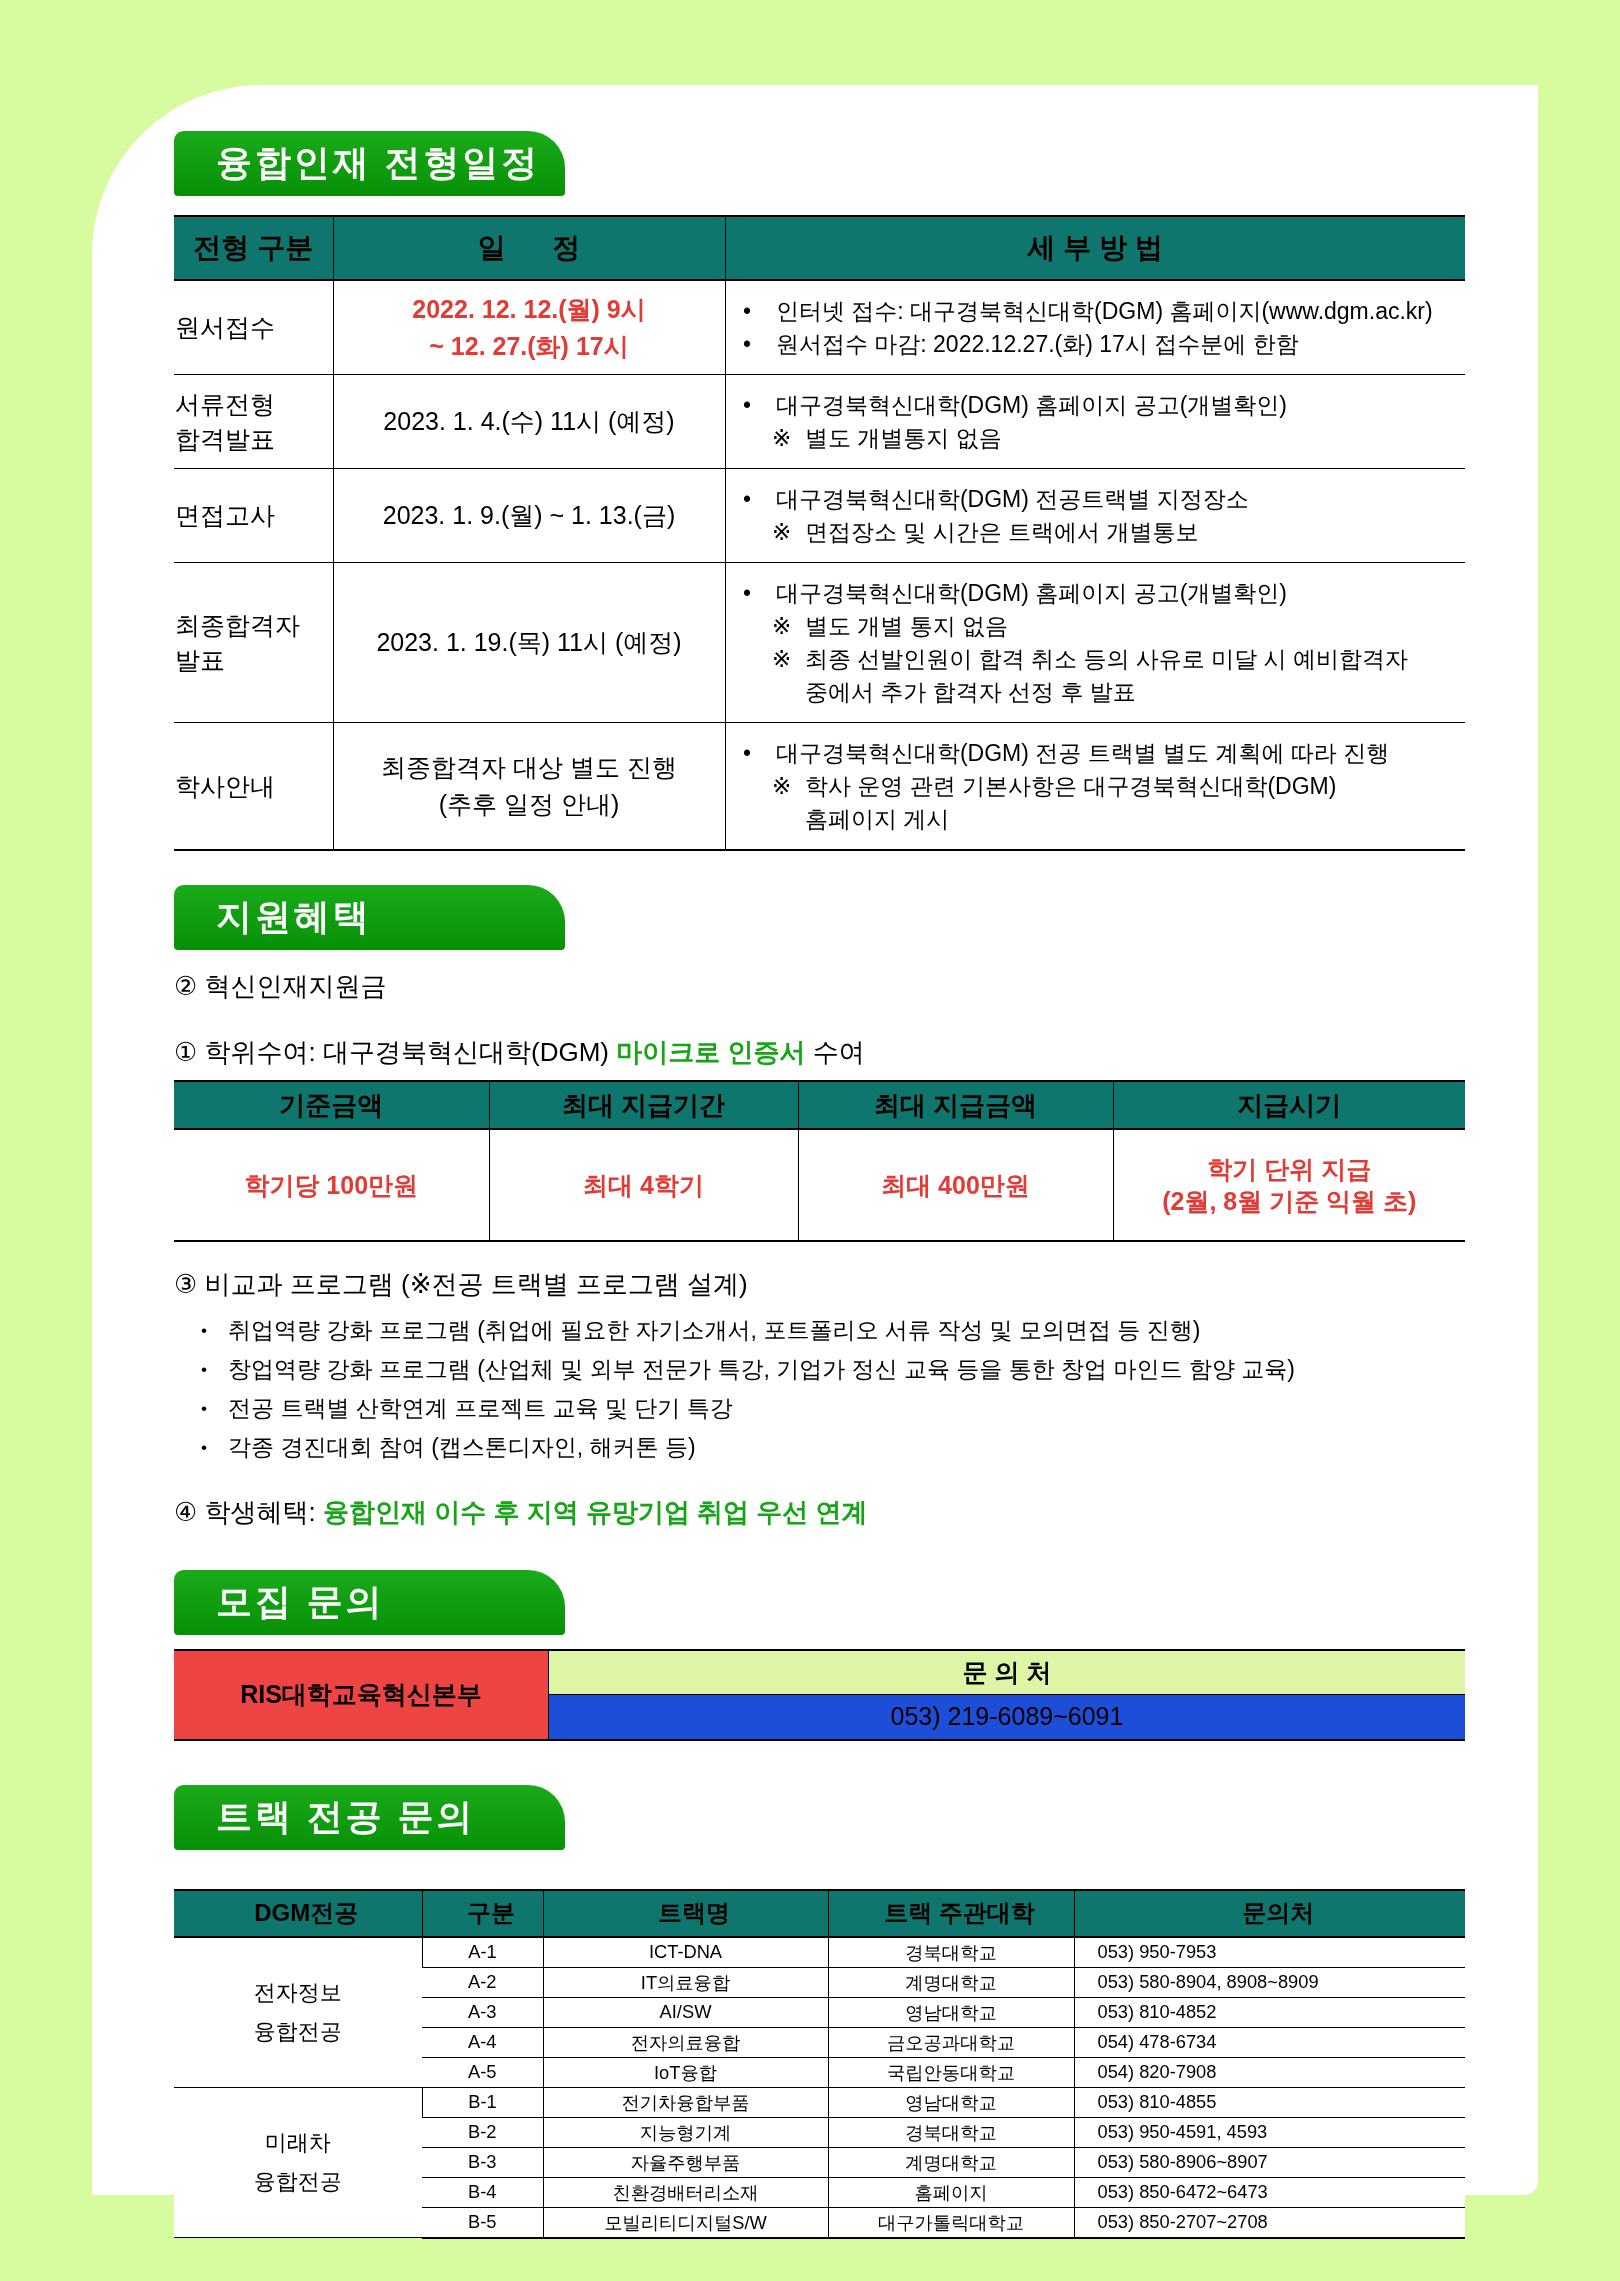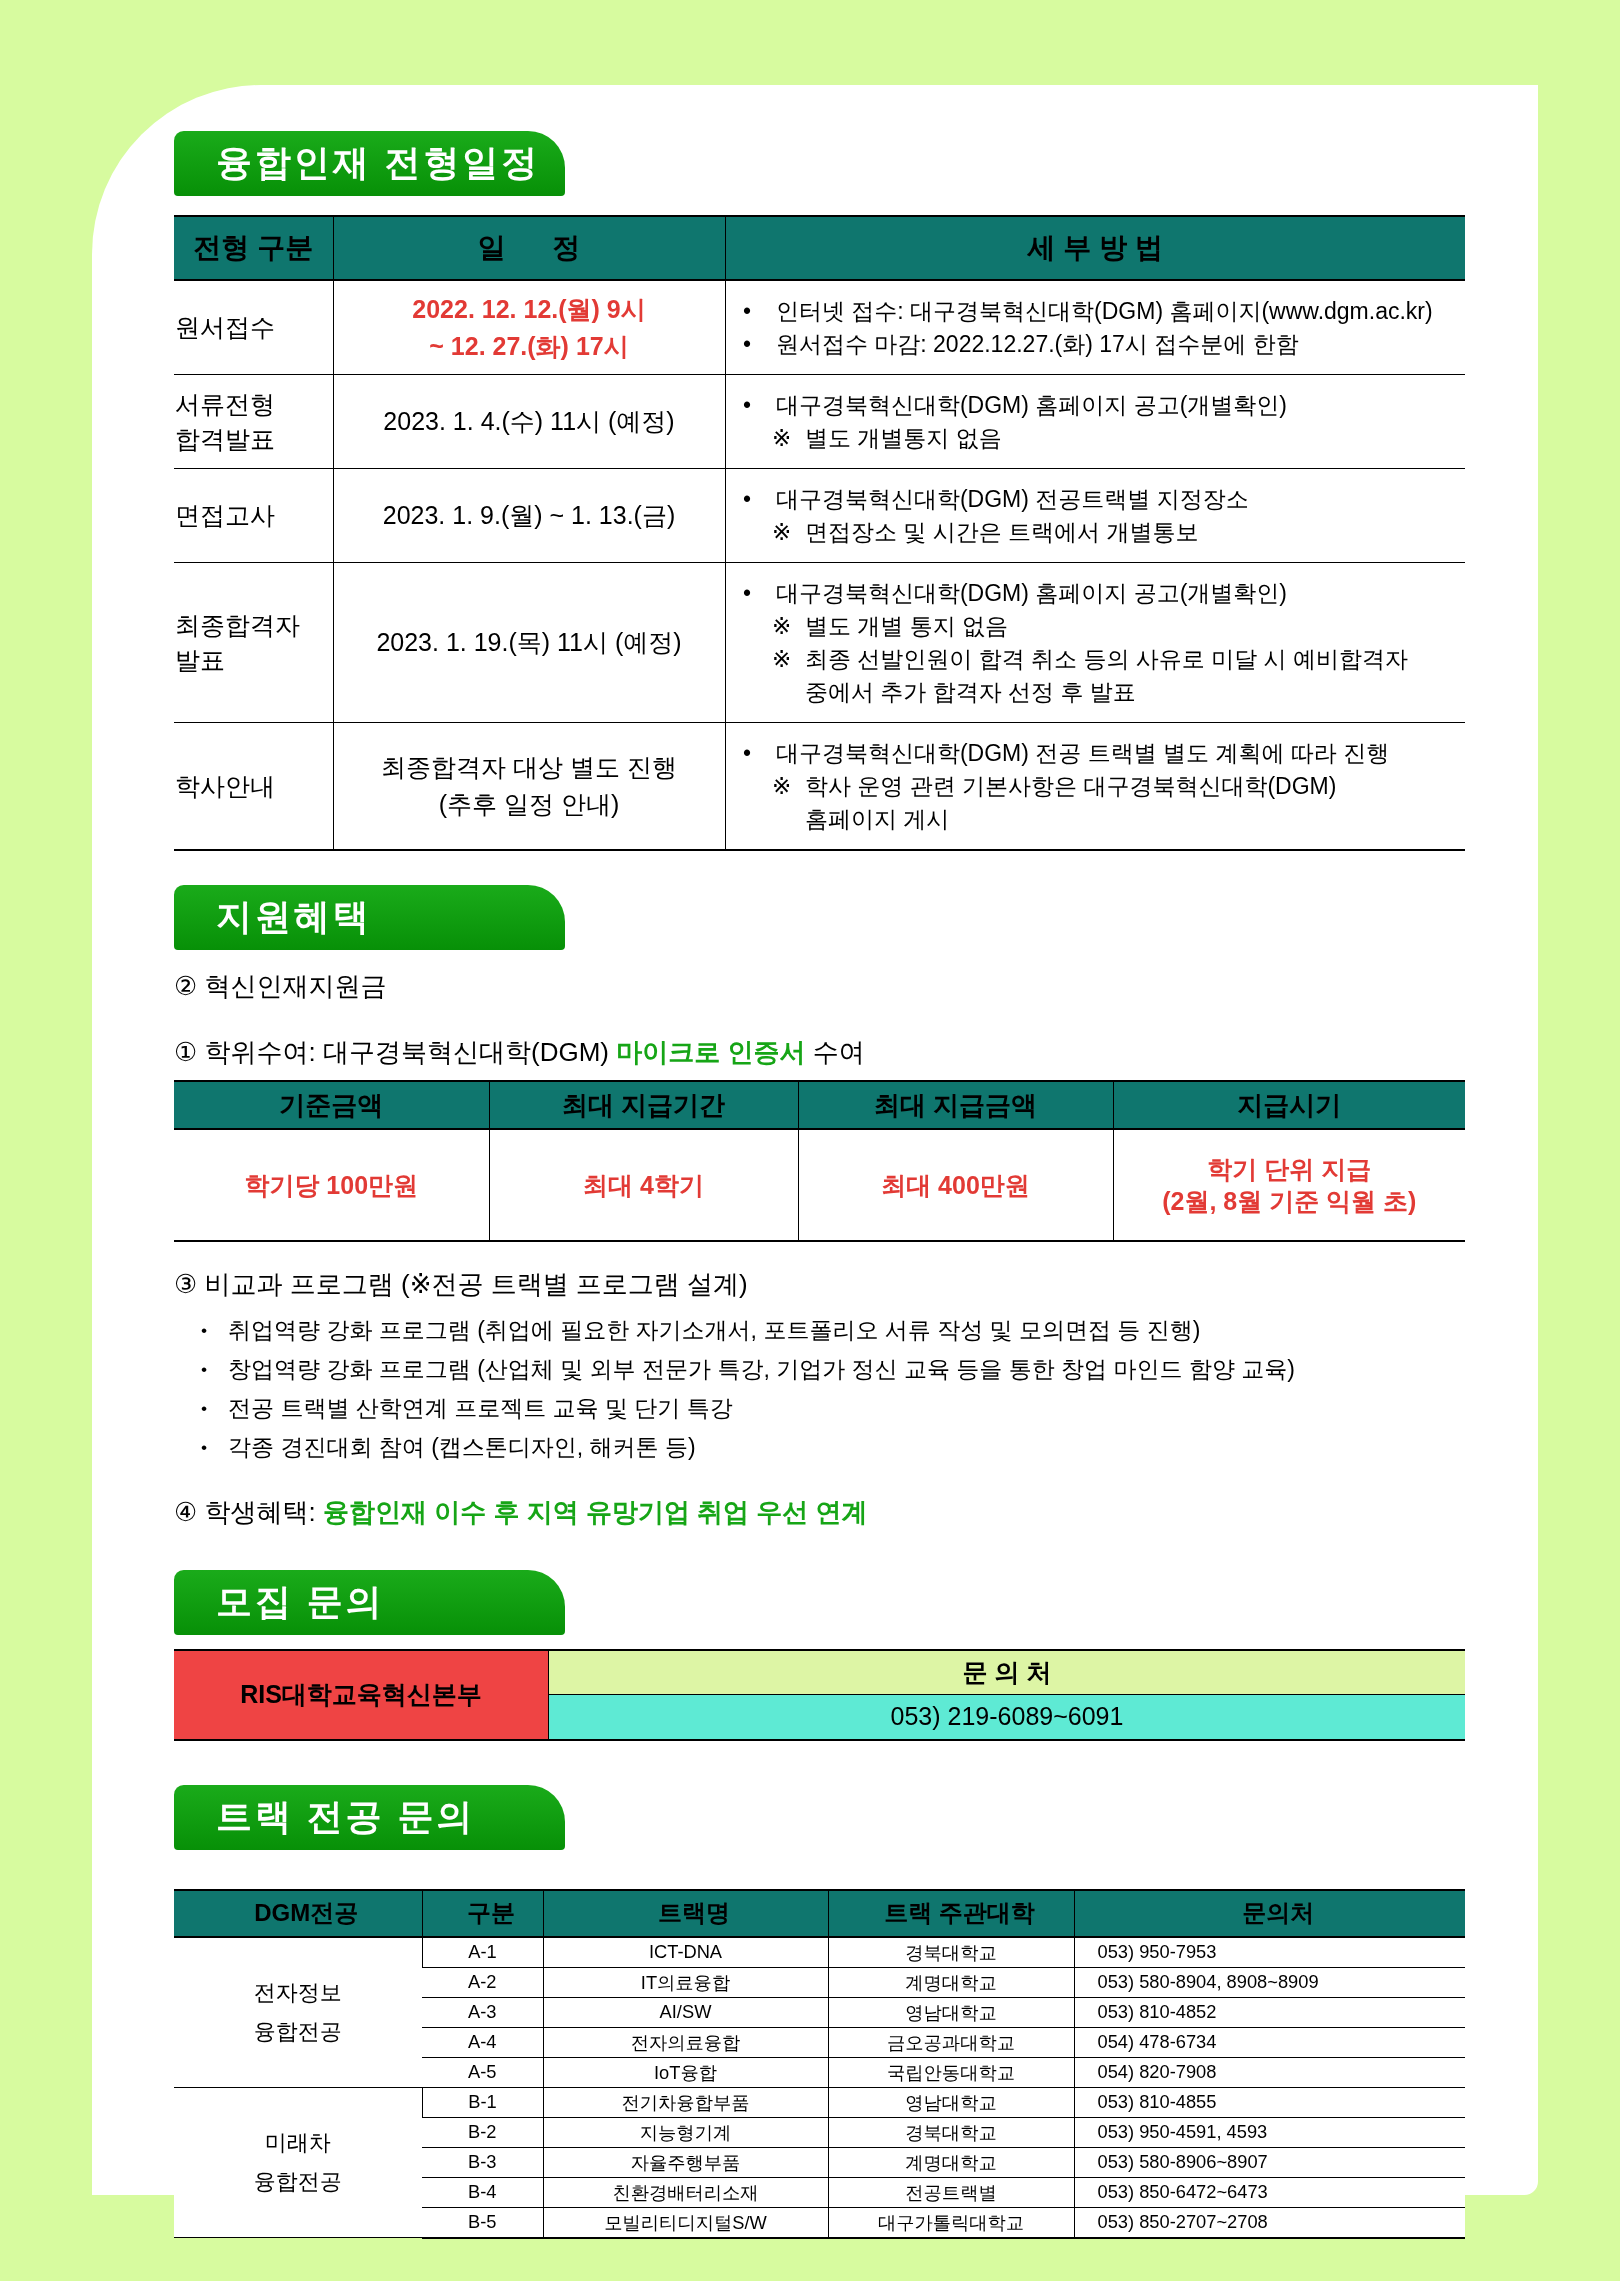--- a/index.html
+++ b/index.html
@@ -47,21 +47,21 @@
          color:#e23a35;font-weight:bold;font-size:25px;line-height:32px;background:#fff;}
   .t2 td+td,.t2 th+th{border-left:1.9px solid #000;}
 
   
   .t3{margin-top:13.5px;}
   .t3 .org{width:372px;background:#ef4444;text-align:center;font-weight:bold;font-size:25px;
            border-top:2.9px solid #000;border-bottom:2.9px solid #000;}
   .t3 .hdr{background:#ddf5a5;text-align:center;font-size:25px;border-top:2.9px solid #000;
            border-bottom:1.9px solid #000;border-left:1.9px solid #000;height:41px;}
   .t3 .phone{text-align:center;font-size:25px;border-bottom:2.9px solid #000;border-left:1.9px solid #000;
-             height:42px;background:#5eead4;}
+             height:42px;background:#1d4ed8;}
 
   
   .t4{margin-top:39px;}
   .t4 th{border-top:2.9px solid #000;border-bottom:2.9px solid #000;font-size:24px;height:43px;padding-left:18px;}
   .t4 td{border-bottom:1px solid #000;font-size:18.3px;height:27px;text-align:center;
          vertical-align:middle;background:#fff;padding:1px 0;}
   .t4 td+td,.t4 th+th{border-left:1px solid #000;}
   .t4 tr.thick td{border-bottom:1.9px solid #000;}
   .t4 tbody.group-a tr:last-child td{border-bottom:1.9px solid #000;}
   .t4 tbody.group-b tr:last-child td{border-bottom:2.9px solid #000;}
@@ -363,21 +363,21 @@
             </tr>
             <tr class="thick">
               <td>B-3</td>
               <td>자율주행부품</td>
               <td>계명대학교</td>
               <td class="tel">053) 580-8906~8907</td>
             </tr>
             <tr>
               <td>B-4</td>
               <td>친환경배터리소재</td>
-              <td>전공트랙별</td>
+              <td>홈페이지</td>
               <td class="tel">053) 850-6472~6473</td>
             </tr>
             <tr>
               <td>B-5</td>
               <td>모빌리티디지털S/W</td>
               <td>대구가톨릭대학교</td>
               <td class="tel">053) 850-2707~2708</td>
             </tr>
           </tbody>
         </table>

